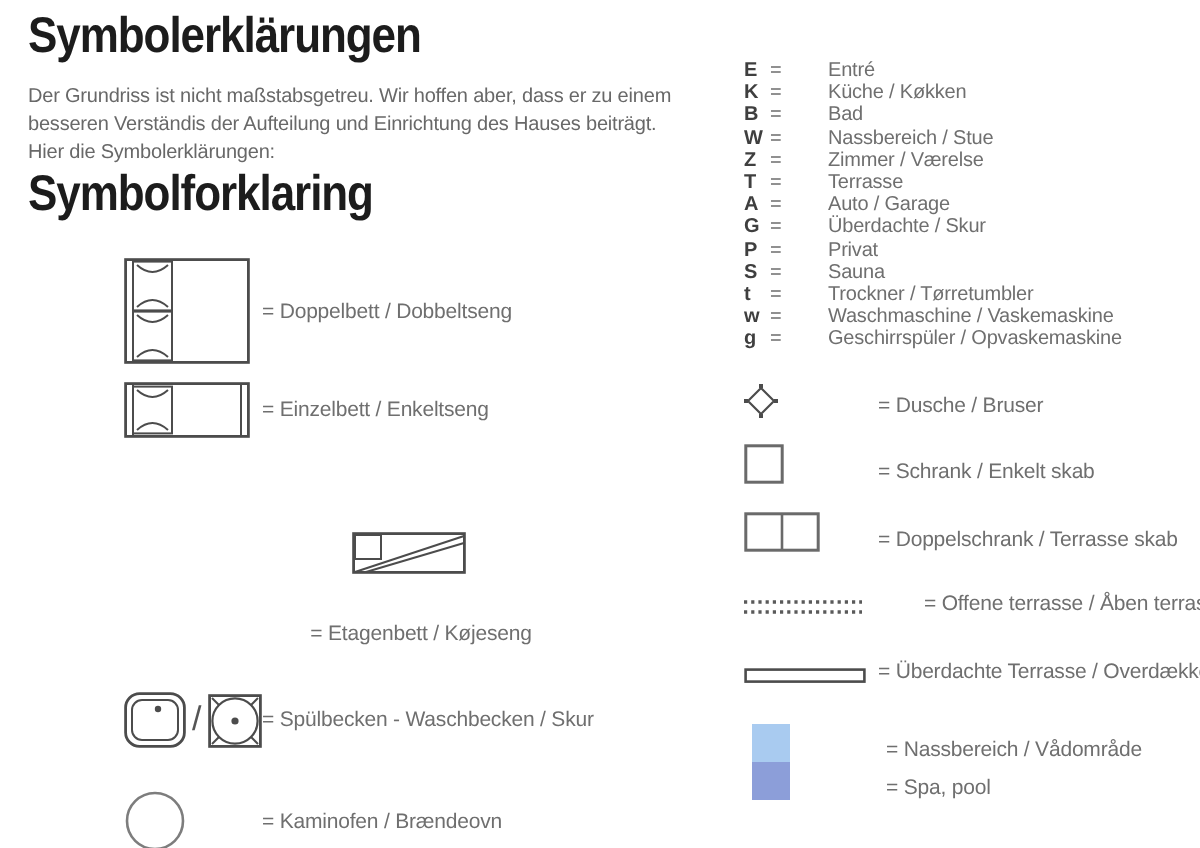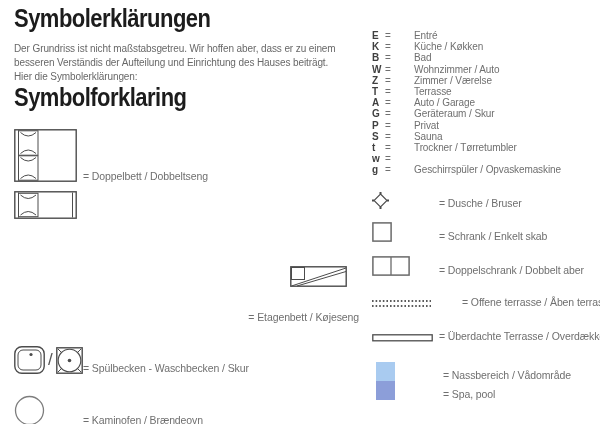--- a/index.html
+++ b/index.html
@@ -17,21 +17,21 @@
     white-space:nowrap;
   }
   .para{
     margin:9px 0 0 0;font-size:10px;line-height:1.38;color:#686868;
     white-space:pre-line;letter-spacing:-0.1px;
   }
   .hdg2{margin-top:27px;}
 
   
   .sym-list{margin-top:17px;}
-  .sym-row{display:flex;align-items:flex-end;}
+  .sym-row{display:flex;align-items:center;margin-left:48px;}
   .sym-icon-col{width:69px;flex:0 0 69px;display:flex;align-items:center;}
   .sym-label{font-size:10.5px;color:#6f6f6f;letter-spacing:-0.1px;white-space:nowrap;}
   .slash{font-size:17px;color:#555;margin:0 3px;font-weight:400;}
 
   
   .letter-row{display:flex;align-items:baseline;height:11.2px;font-size:10px;}
   .letter-key{width:13px;flex:0 0 13px;font-weight:700;color:#3f3f3f;}
   .letter-eq{width:11px;flex:0 0 11px;color:#6f6f6f;}
   .letter-text{color:#6f6f6f;white-space:nowrap;letter-spacing:-0.1px;margin-left:18px;}
 
@@ -76,20 +76,21 @@
       <div class="sym-icon-col">
         <svg width="63" height="28" viewBox="0 0 63 28">
           <rect x="0.8" y="0.8" width="61.4" height="26.4" fill="none" stroke="#4c4c4c" stroke-width="1.4"></rect>
           <line x1="4.5" y1="1.5" x2="4.5" y2="26.5" stroke="#4c4c4c" stroke-width="1"></line>
           <line x1="58.5" y1="1.5" x2="58.5" y2="26.5" stroke="#4c4c4c" stroke-width="1"></line>
           <rect x="4.5" y="2.3" width="19.5" height="23.4" fill="none" stroke="#4c4c4c" stroke-width="1"></rect>
           <path d="M6.5,4 Q14.2,11 22,4" fill="none" stroke="#4c4c4c" stroke-width="1"></path>
           <path d="M6.5,24 Q14.2,17 22,24" fill="none" stroke="#4c4c4c" stroke-width="1"></path>
         </svg>
       </div>
+      <span class="sym-label">= Einzelbett / Enkeltseng</span>
     </div>
 
     <div class="sym-row" style="margin-bottom:23px;flex-direction:column;">
       <div class="sym-icon-col">
         <svg width="57" height="21" viewBox="0 0 57 21">
           <rect x="0.8" y="0.8" width="55.4" height="19.4" fill="none" stroke="#4c4c4c" stroke-width="1.4"></rect>
           <rect x="1.5" y="1.5" width="13" height="12" fill="none" stroke="#4c4c4c" stroke-width="1"></rect>
           <line x1="1.5" y1="20" x2="56" y2="2" stroke="#4c4c4c" stroke-width="1"></line>
           <line x1="7" y1="20" x2="56" y2="5.5" stroke="#4c4c4c" stroke-width="1"></line>
         </svg>
@@ -144,60 +145,61 @@
         <span class="letter-text">Küche / Køkken</span>
       </div>
     <div class="letter-row">
         <span class="letter-key">B</span>
         <span class="letter-eq">=</span>
         <span class="letter-text">Bad</span>
       </div>
     <div class="letter-row">
         <span class="letter-key">W</span>
         <span class="letter-eq">=</span>
-        <span class="letter-text">Wohnzimmer / Auto</span>
+        <span class="letter-text">Nassbereich / Stue</span>
       </div>
     <div class="letter-row">
         <span class="letter-key">Z</span>
         <span class="letter-eq">=</span>
         <span class="letter-text">Zimmer / Værelse</span>
       </div>
     <div class="letter-row">
         <span class="letter-key">T</span>
         <span class="letter-eq">=</span>
         <span class="letter-text">Terrasse</span>
       </div>
     <div class="letter-row">
         <span class="letter-key">A</span>
         <span class="letter-eq">=</span>
         <span class="letter-text">Auto / Garage</span>
       </div>
     <div class="letter-row">
         <span class="letter-key">G</span>
         <span class="letter-eq">=</span>
-        <span class="letter-text">Geräteraum / Skur</span>
+        <span class="letter-text">Überdachte / Skur</span>
       </div>
     <div class="letter-row">
         <span class="letter-key">P</span>
         <span class="letter-eq">=</span>
         <span class="letter-text">Privat</span>
       </div>
     <div class="letter-row">
         <span class="letter-key">S</span>
         <span class="letter-eq">=</span>
         <span class="letter-text">Sauna</span>
       </div>
     <div class="letter-row">
         <span class="letter-key">t</span>
         <span class="letter-eq">=</span>
         <span class="letter-text">Trockner / Tørretumbler</span>
       </div>
     <div class="letter-row">
         <span class="letter-key">w</span>
         <span class="letter-eq">=</span>
+        <span class="letter-text">Waschmaschine / Vaskemaskine</span>
       </div>
     <div class="letter-row">
         <span class="letter-key">g</span>
         <span class="letter-eq">=</span>
         <span class="letter-text">Geschirrspüler / Opvaskemaskine</span>
       </div>
   </div>
 
   <div class="rsym-list">
 
@@ -223,21 +225,21 @@
       <span class="rsym-label">= Schrank / Enkelt skab</span>
     </div>
 
     <div class="rsym-row" style="margin-bottom:20px;">
       <div class="rsym-icon-col">
         <svg width="38" height="20" viewBox="0 0 38 20">
           <rect x="0.9" y="0.9" width="36.2" height="18.2" fill="none" stroke="#6a6a6a" stroke-width="1.5"></rect>
           <line x1="19" y1="1" x2="19" y2="19" stroke="#6a6a6a" stroke-width="1.3"></line>
         </svg>
       </div>
-      <span class="rsym-label">= Doppelschrank / Dobbelt aber</span>
+      <span class="rsym-label">= Doppelschrank / Terrasse skab</span>
     </div>
 
     <div class="rsym-row" style="margin-bottom:22px;gap:23px;">
       <div class="rsym-icon-col">
         <svg width="59" height="9" viewBox="0 0 59 9">
           <line x1="0" y1="2" x2="59" y2="2" stroke="#5a5a5a" stroke-width="1.8" stroke-dasharray="1.6 2"></line>
           <line x1="0" y1="7" x2="59" y2="7" stroke="#5a5a5a" stroke-width="1.8" stroke-dasharray="1.6 2"></line>
         </svg>
       </div>
       <span class="rsym-label">= Offene terrasse / Åben terrasse</span>

